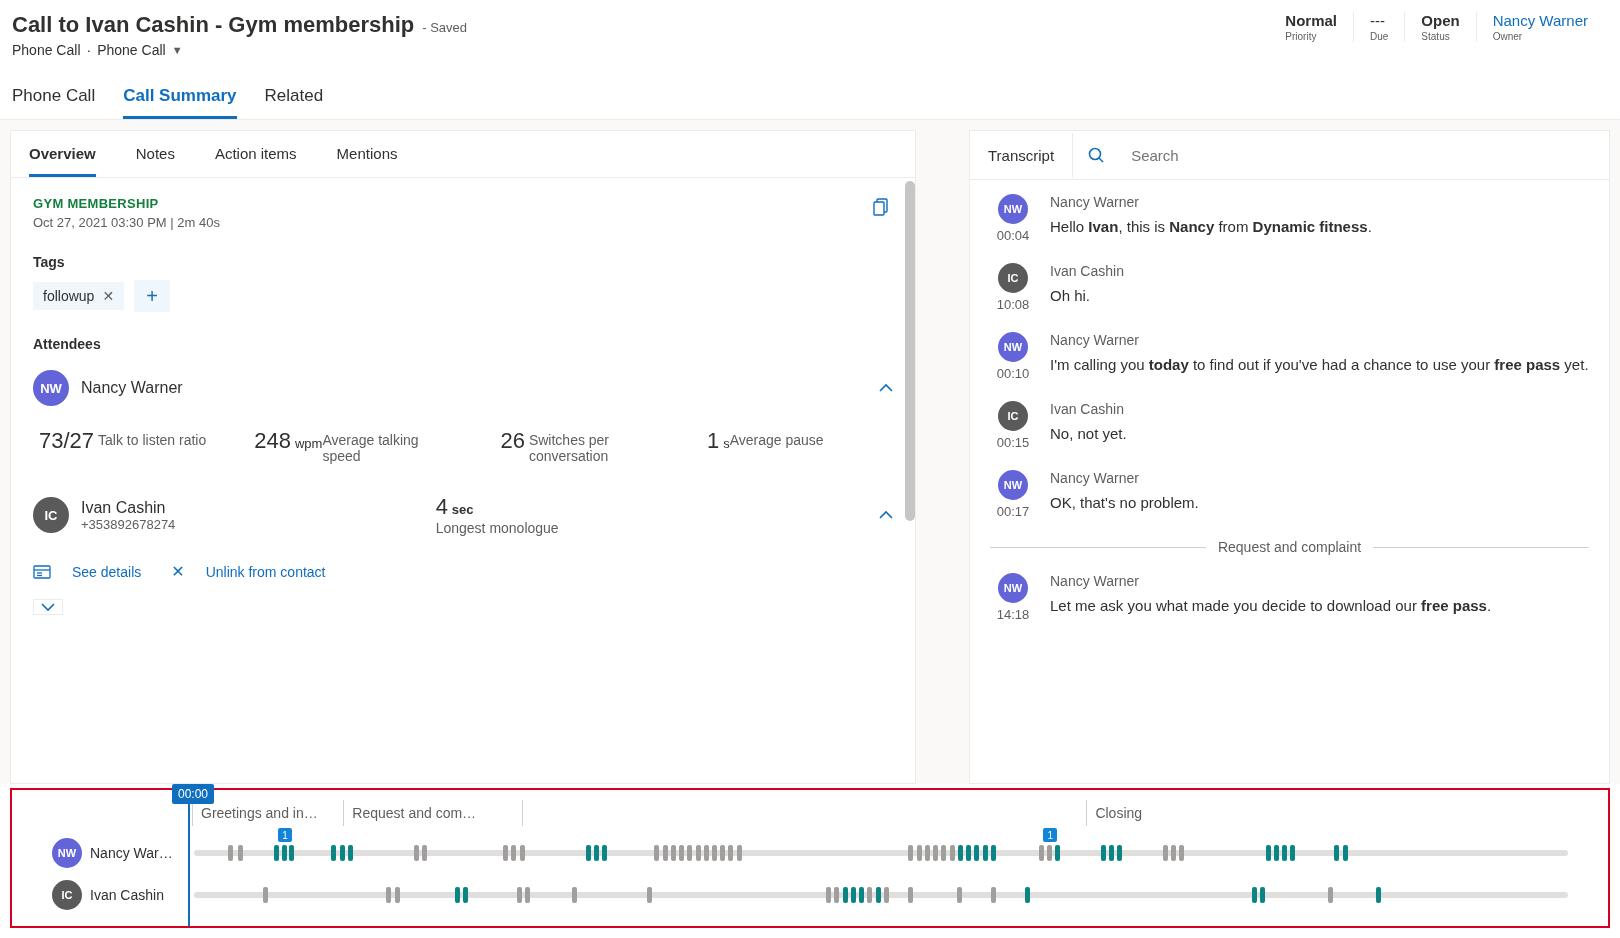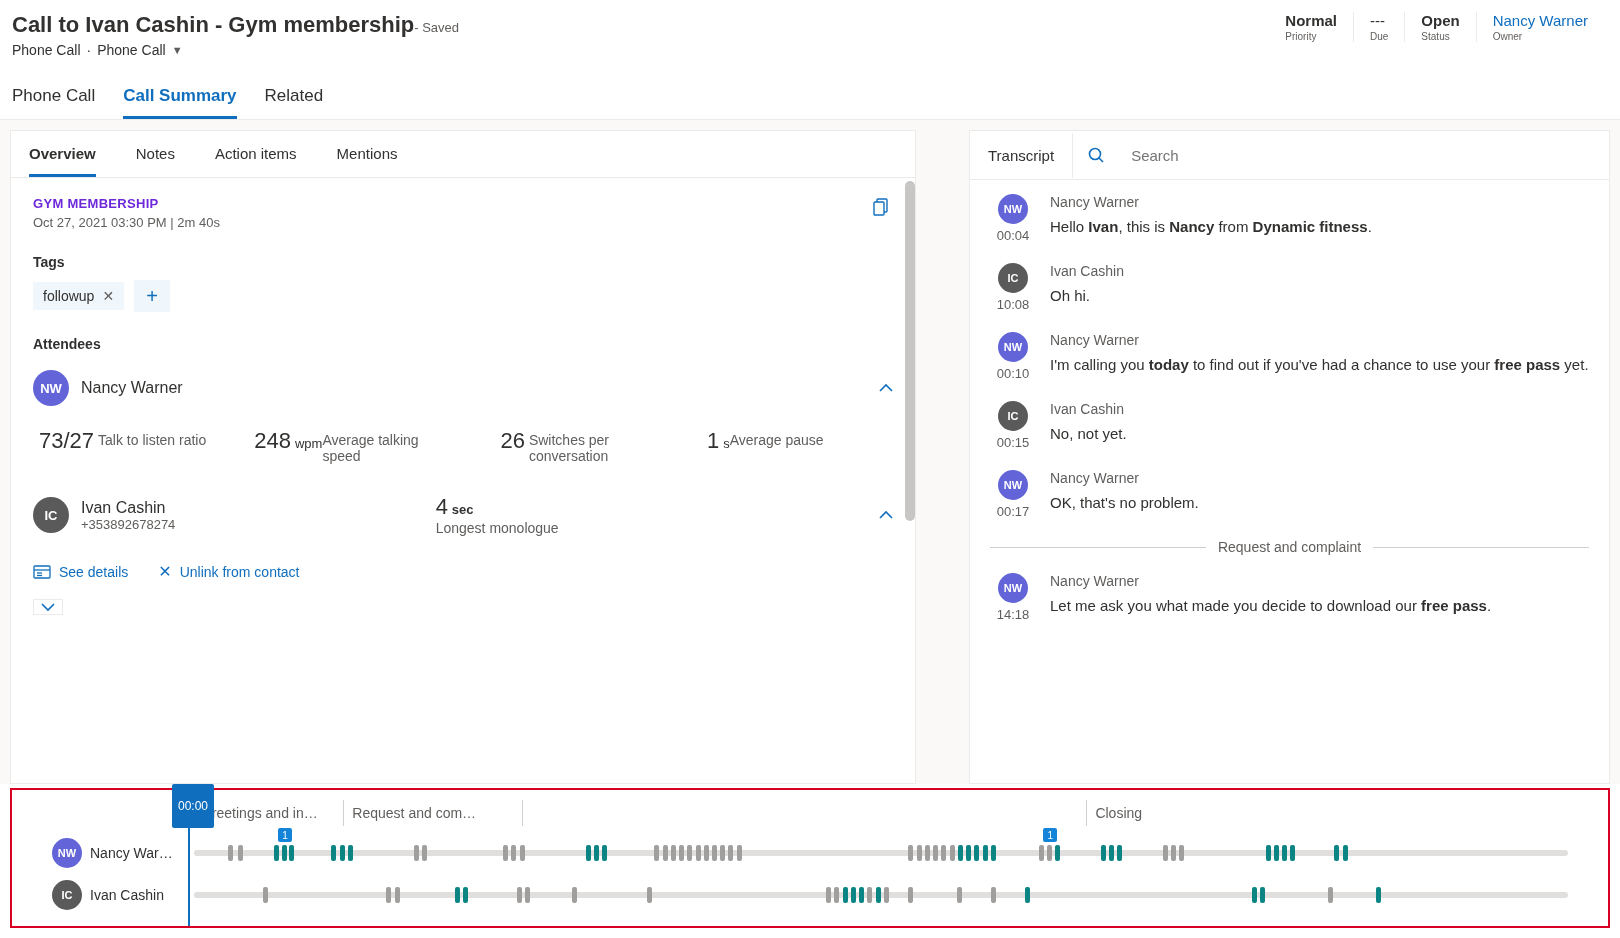--- a/index.html
+++ b/index.html
@@ -2,21 +2,21 @@
 <html><head>
 <meta charset="utf-8">
 <style>
 * { box-sizing: border-box; margin: 0; padding: 0; }
 body { font-family: "Segoe UI", Arial, sans-serif; color: #323130; background: #fff; font-size: 14px; }
 .app { width: 1620px; height: 938px; display: flex; flex-direction: column; }
 
 
 .header { display: flex; align-items: flex-start; padding: 12px 16px 8px 12px; }
 .header-left { flex: 1; }
-.title-row { display: flex; align-items: baseline; gap: 0; }
+.title-row { display: flex; align-items: baseline; gap: 8px; }
 .page-title { font-size: 22px; font-weight: 700; }
 .saved { color: #605e5c; font-size: 13px; }
 .subtitle { color: #323130; font-size: 14px; margin-top: 4px; display: flex; align-items: center; gap: 6px; }
 .chev-down { font-size: 11px; color: #605e5c; }
 .header-right { display: flex; }
 .hcol { border-left: 1px solid #edebe9; padding: 0 16px; display: flex; flex-direction: column; }
 .hcol:first-child { border-left: none; }
 .hval { font-size: 15px; font-weight: 400; }
 .hval.bold { font-weight: 600; }
 .hlab { font-size: 10px; color: #605e5c; margin-top: 2px; }
@@ -33,21 +33,21 @@
 .left-panel { flex: 0 0 906px; position: relative; }
 .right-panel { flex: 1; display: flex; flex-direction: column; margin-left: 43px; }
 
 
 .subtabs { display: flex; gap: 40px; padding: 14px 18px 0 18px; border-bottom: 1px solid #edebe9; font-size: 15px; }
 .subtab { padding-bottom: 12px; color: #323130; cursor: pointer; }
 .subtab.active { font-weight: 600; border-bottom: 3px solid #106ebe; }
 
 
 .ov-body { padding: 18px 22px; overflow-y: auto; position: relative; }
-.ov-heading { font-size: 13px; font-weight: 700; letter-spacing: .3px; color: #6d28d9; }
+.ov-heading { font-size: 13px; font-weight: 700; letter-spacing: .3px; color: #15803d; }
 .ov-meta { font-size: 13px; color: #605e5c; margin-top: 4px; }
 .copy-icon { position: absolute; right: 24px; top: 18px; color: #106ebe; cursor: pointer; }
 .section-h { font-weight: 600; margin-top: 24px; margin-bottom: 10px; }
 .tag-row { display: flex; gap: 10px; align-items: center; }
 .tag { background: #eff6fc; padding: 6px 10px; font-size: 14px; display: flex; align-items: center; gap: 8px; cursor: pointer; }
 .tag .x { color: #605e5c; font-weight: 300; }
 .add-tag { background: #eff6fc; width: 36px; height: 32px; display: flex; align-items: center; justify-content: center; color: #106ebe; font-size: 20px; cursor: pointer; }
 
 .attendee { margin-top: 18px; }
 .att-head { display: flex; align-items: center; gap: 12px; }
@@ -63,21 +63,21 @@
 .stat-val { font-size: 22px; font-weight: 400; display: flex; align-items: baseline; gap: 4px; }
 .stat-unit { font-size: 13px; }
 .stat-lab { font-size: 14px; color: #605e5c; margin-top: 4px; max-width: 130px; }
 .att-row2 { display: flex; align-items: center; gap: 12px; margin-top: 30px; }
 .mono { margin-left: auto; margin-right: 60px; }
 .mono .big { font-size: 22px; }
 .mono .unit { font-size: 13px; font-weight: 600; }
 .mono .lab { font-size: 14px; color: #605e5c; }
 
 .actions { display: flex; gap: 30px; margin-top: 26px; align-items: center; }
-.link-action { color: #106ebe; display: flex; align-items: center; gap: 8px; cursor: pointer; }
+.link-action { color: #106ebe; display: flex; align-items: center; gap: 21px; cursor: pointer; }
 .collapse-chev { margin-top: 18px; color: #106ebe; cursor: pointer; width: 30px; border: 1px solid #edebe9; display:flex; justify-content:center; padding:2px 0; }
 
 .scrollbar-fake { position: absolute; right: 0; top: 50px; width: 10px; height: 340px; background: #c8c6c4; border-radius: 5px; }
 
 
 .rtop { display: flex; align-items: center; border-bottom: 1px solid #edebe9; }
 .rtitle { padding: 14px 18px; font-size: 15px; border-right: 1px solid #edebe9; }
 .search { flex: 1; display: flex; align-items: center; padding: 0 14px; height: 48px; gap: 26px; }
 .search input { border: none; outline: none; flex: 1; font-size: 15px; }
 .search-icon { color: #106ebe; }
@@ -89,21 +89,21 @@
 .turn .content { flex: 1; }
 .turn .speaker { font-size: 14px; color: #605e5c; margin-bottom: 6px; }
 .turn .utter { font-size: 15px; line-height: 1.4; }
 .turn .utter b { font-weight: 600; }
 .segment-divider { display: flex; align-items: center; gap: 12px; color: #605e5c; font-size: 14px; margin: 6px 0 18px 0; }
 .segment-divider .line { flex: 1; height: 1px; background: #d2d0ce; }
 
 
 .timeline-wrap { border: 2px solid #d70022; margin: 4px 10px 10px 10px; position: relative; padding: 10px 40px 16px 40px; background: #fff; }
 .playhead { position: absolute; left: 176px; top: 0; bottom: 0; width: 2px; background: #106ebe; z-index: 5; }
-.playhead-badge { position: absolute; left: 160px; top: -6px; background: #106ebe; color: #fff; font-size: 12px; padding: 15px 6px; border-radius: 2px; z-index: 6; }
+.playhead-badge { position: absolute; left: 160px; top: -6px; background: #106ebe; color: #fff; font-size: 12px; padding: 3px 6px; border-radius: 2px; z-index: 6; }
 .tl-segs { display: flex; margin-left: 140px; height: 26px; align-items: center; font-size: 14px; color: #605e5c; }
 .tl-seg { border-left: 1px solid #d2d0ce; padding-left: 8px; overflow: hidden; white-space: nowrap; text-overflow: ellipsis; height: 100%; display: flex; align-items: center; }
 .tl-row { display: flex; align-items: center; gap: 12px; margin-top: 12px; position: relative; }
 .tl-speaker { display: flex; align-items: center; gap: 8px; width: 130px; font-size: 14px; overflow: hidden; white-space: nowrap; text-overflow: ellipsis; }
 .tl-track { flex: 1; height: 6px; background: #e1dfdd; border-radius: 3px; position: relative; }
 .mark { position: absolute; top: -5px; width: 5px; height: 16px; border-radius: 2px; }
 .mark.gray { background: #a19f9d; }
 .mark.teal { background: #0b8484; }
 .badge { position: absolute; top: -22px; background: #1384d8; color: #fff; font-size: 10px; width: 14px; height: 14px; display: flex; align-items: center; justify-content: center; border-radius: 2px; }
 .badge::after { content: ""; position: absolute; bottom: -3px; left: 4px; border: 3px solid transparent; border-top-color: #1384d8; }

